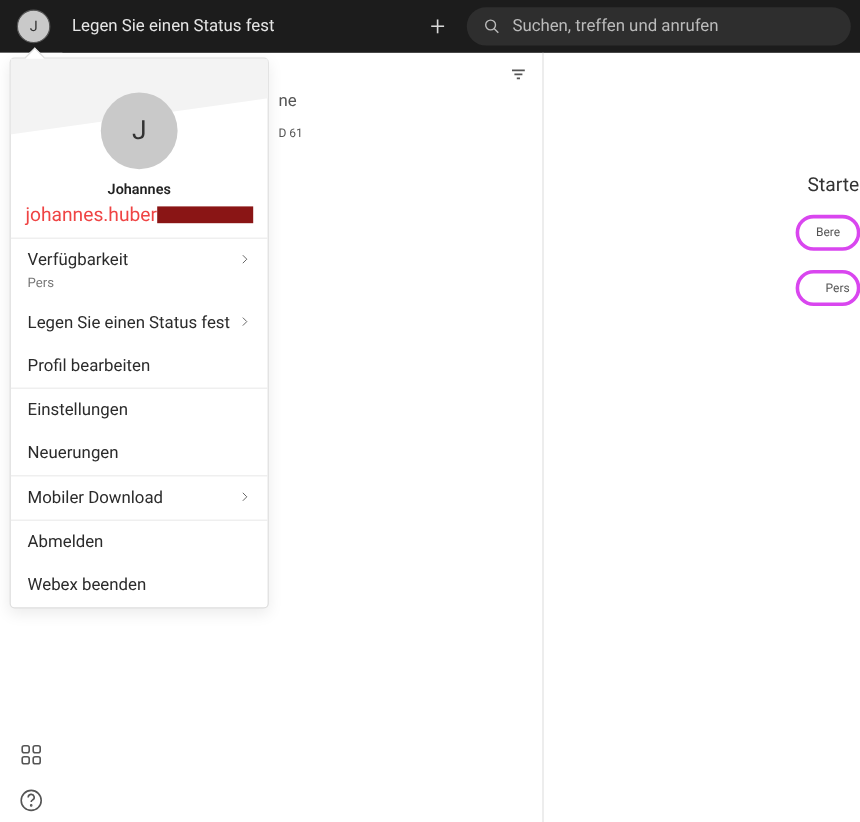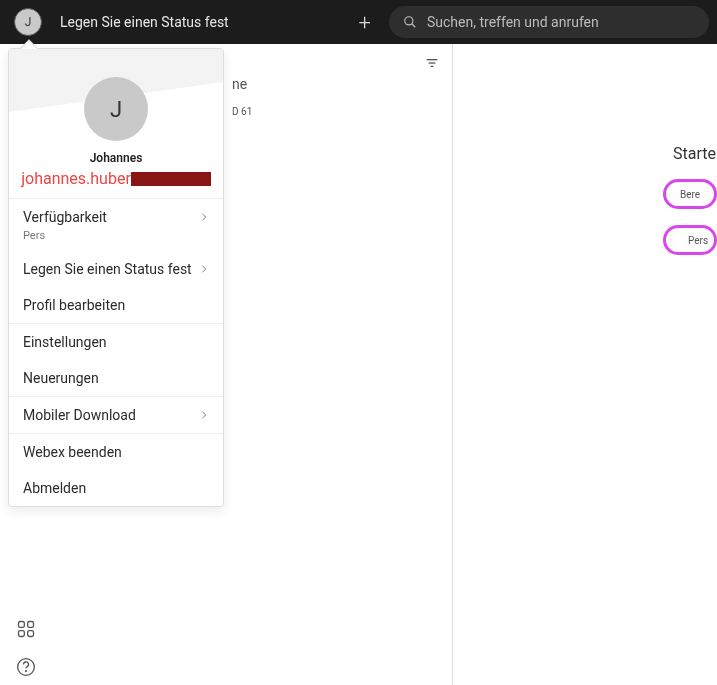--- a/index.html
+++ b/index.html
@@ -153,18 +153,18 @@
   </div>
   <div class="menu-sep"></div>
   <div class="menu-item">
     <span>Mobiler Download</span>
     <span class="chev"><svg viewBox="0 0 24 24">
           <polyline points="8 4 16 12 8 20"></polyline>
         </svg></span>
   </div>
   <div class="menu-sep"></div>
   <div class="menu-item">
-    <span>Webex beenden</span>
+    <span>Abmelden</span>
   </div>
   <div class="menu-item">
-    <span>Abmelden</span>
+    <span>Webex beenden</span>
   </div>
 </div>
 
 </body></html>

